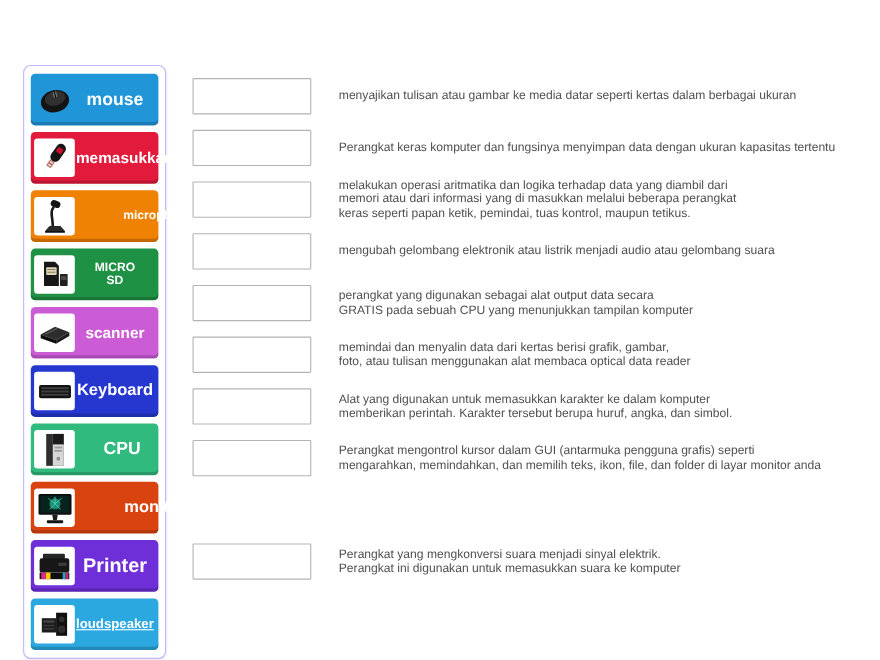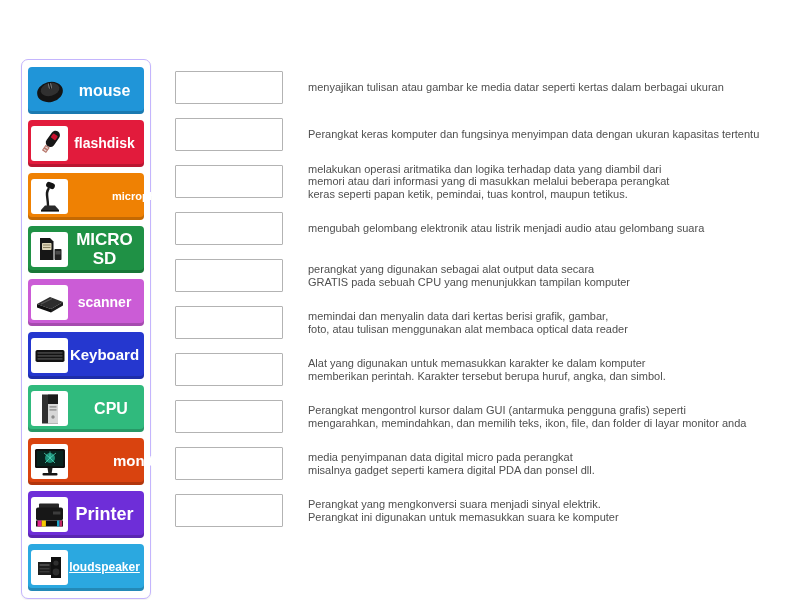--- a/index.html
+++ b/index.html
@@ -28,21 +28,21 @@
     flex:none;display:flex;align-items:center;justify-content:center;overflow:hidden;
   }
   .imgbox.no-bg{background:transparent;}
   .lbl{
     flex:1;text-align:center;color:#ffffff;font-weight:700;
     white-space:pre-line;line-height:1.08;padding:0 1px;
   }
   .t0 .lbl{font-size:16px;}
   .t1 .lbl{font-size:14px;}
   .t2 .lbl{font-size:11px;margin-left:43px;}
-  .t3 .lbl{font-size:17px;}
+  .t3 .lbl{font-size:11px;}
   .t4 .lbl{font-size:14px;}
   .t5 .lbl{font-size:15px;}
   .t6 .lbl{font-size:16px;}
   .t7 .lbl{font-size:15px;}
   .t8 .lbl{font-size:18px;}
   .t9 .lbl{font-size:12px;text-decoration:underline;}
 
   
   .row{
     position:absolute;left:175px;width:620px;height:47px;
@@ -81,21 +81,21 @@
         <svg width="32" height="32" viewBox="0 0 32 32">
           <g transform="rotate(35 16 15)">
             <rect x="11.5" y="1" width="9" height="18" rx="4.5" fill="#161616"></rect>
             <rect x="13.2" y="5" width="5.6" height="5" rx="1" fill="#c8102e"></rect>
             <rect x="13.5" y="19" width="5" height="6.5" fill="#b7766a"></rect>
             <rect x="14.5" y="20" width="3" height="1.4" fill="#e8d8d4"></rect>
             <rect x="14.5" y="23" width="3" height="1.4" fill="#e8d8d4"></rect>
           </g>
         </svg>
       </span>
-      <span class="lbl">flashdisk</span>
+      <span class="lbl">memasukkan</span>
     </div>
 
     <div class="tile t2" style="background-color: rgb(239, 129, 3);">
       <span class="imgbox">
         <svg width="32" height="34" viewBox="0 0 32 34">
           <path d="M14 26 C14 17 11 13 15 8" stroke="#1a1a1a" stroke-width="2.4" fill="none"></path>
           <rect x="12" y="2.5" width="9" height="6" rx="3" fill="#141414" transform="rotate(22 16.5 5.5)"></rect>
           <path d="M7 30 L25 30 L21 25.5 L11 25.5 Z" fill="#2a2a2a"></path>
           <rect x="7" y="30" width="18" height="1.6" fill="#111"></rect>
         </svg>
@@ -242,24 +242,19 @@
   <div class="row" style="top:346px">
     <div class="answer-slot"></div>
     <div class="definition">Alat yang digunakan untuk memasukkan karakter ke dalam komputer
 memberikan perintah. Karakter tersebut berupa huruf, angka, dan simbol.</div>
   </div>
   <div class="row" style="top:393px">
     <div class="answer-slot"></div>
     <div class="definition">Perangkat mengontrol kursor dalam GUI (antarmuka pengguna grafis) seperti
 mengarahkan, memindahkan, dan memilih teks, ikon, file, dan folder di layar monitor anda</div>
   </div>
-  <div class="row" style="top:440px">
-    <div class="answer-slot"></div>
-    <div class="definition">media penyimpanan data digital micro pada perangkat
-misalnya gadget seperti kamera digital PDA dan ponsel dll.</div>
-  </div>
   <div class="row" style="top:487px">
     <div class="answer-slot"></div>
     <div class="definition">Perangkat yang mengkonversi suara menjadi sinyal elektrik.
 Perangkat ini digunakan untuk memasukkan suara ke komputer</div>
   </div>
 
 </div>
 
 </body></html>

